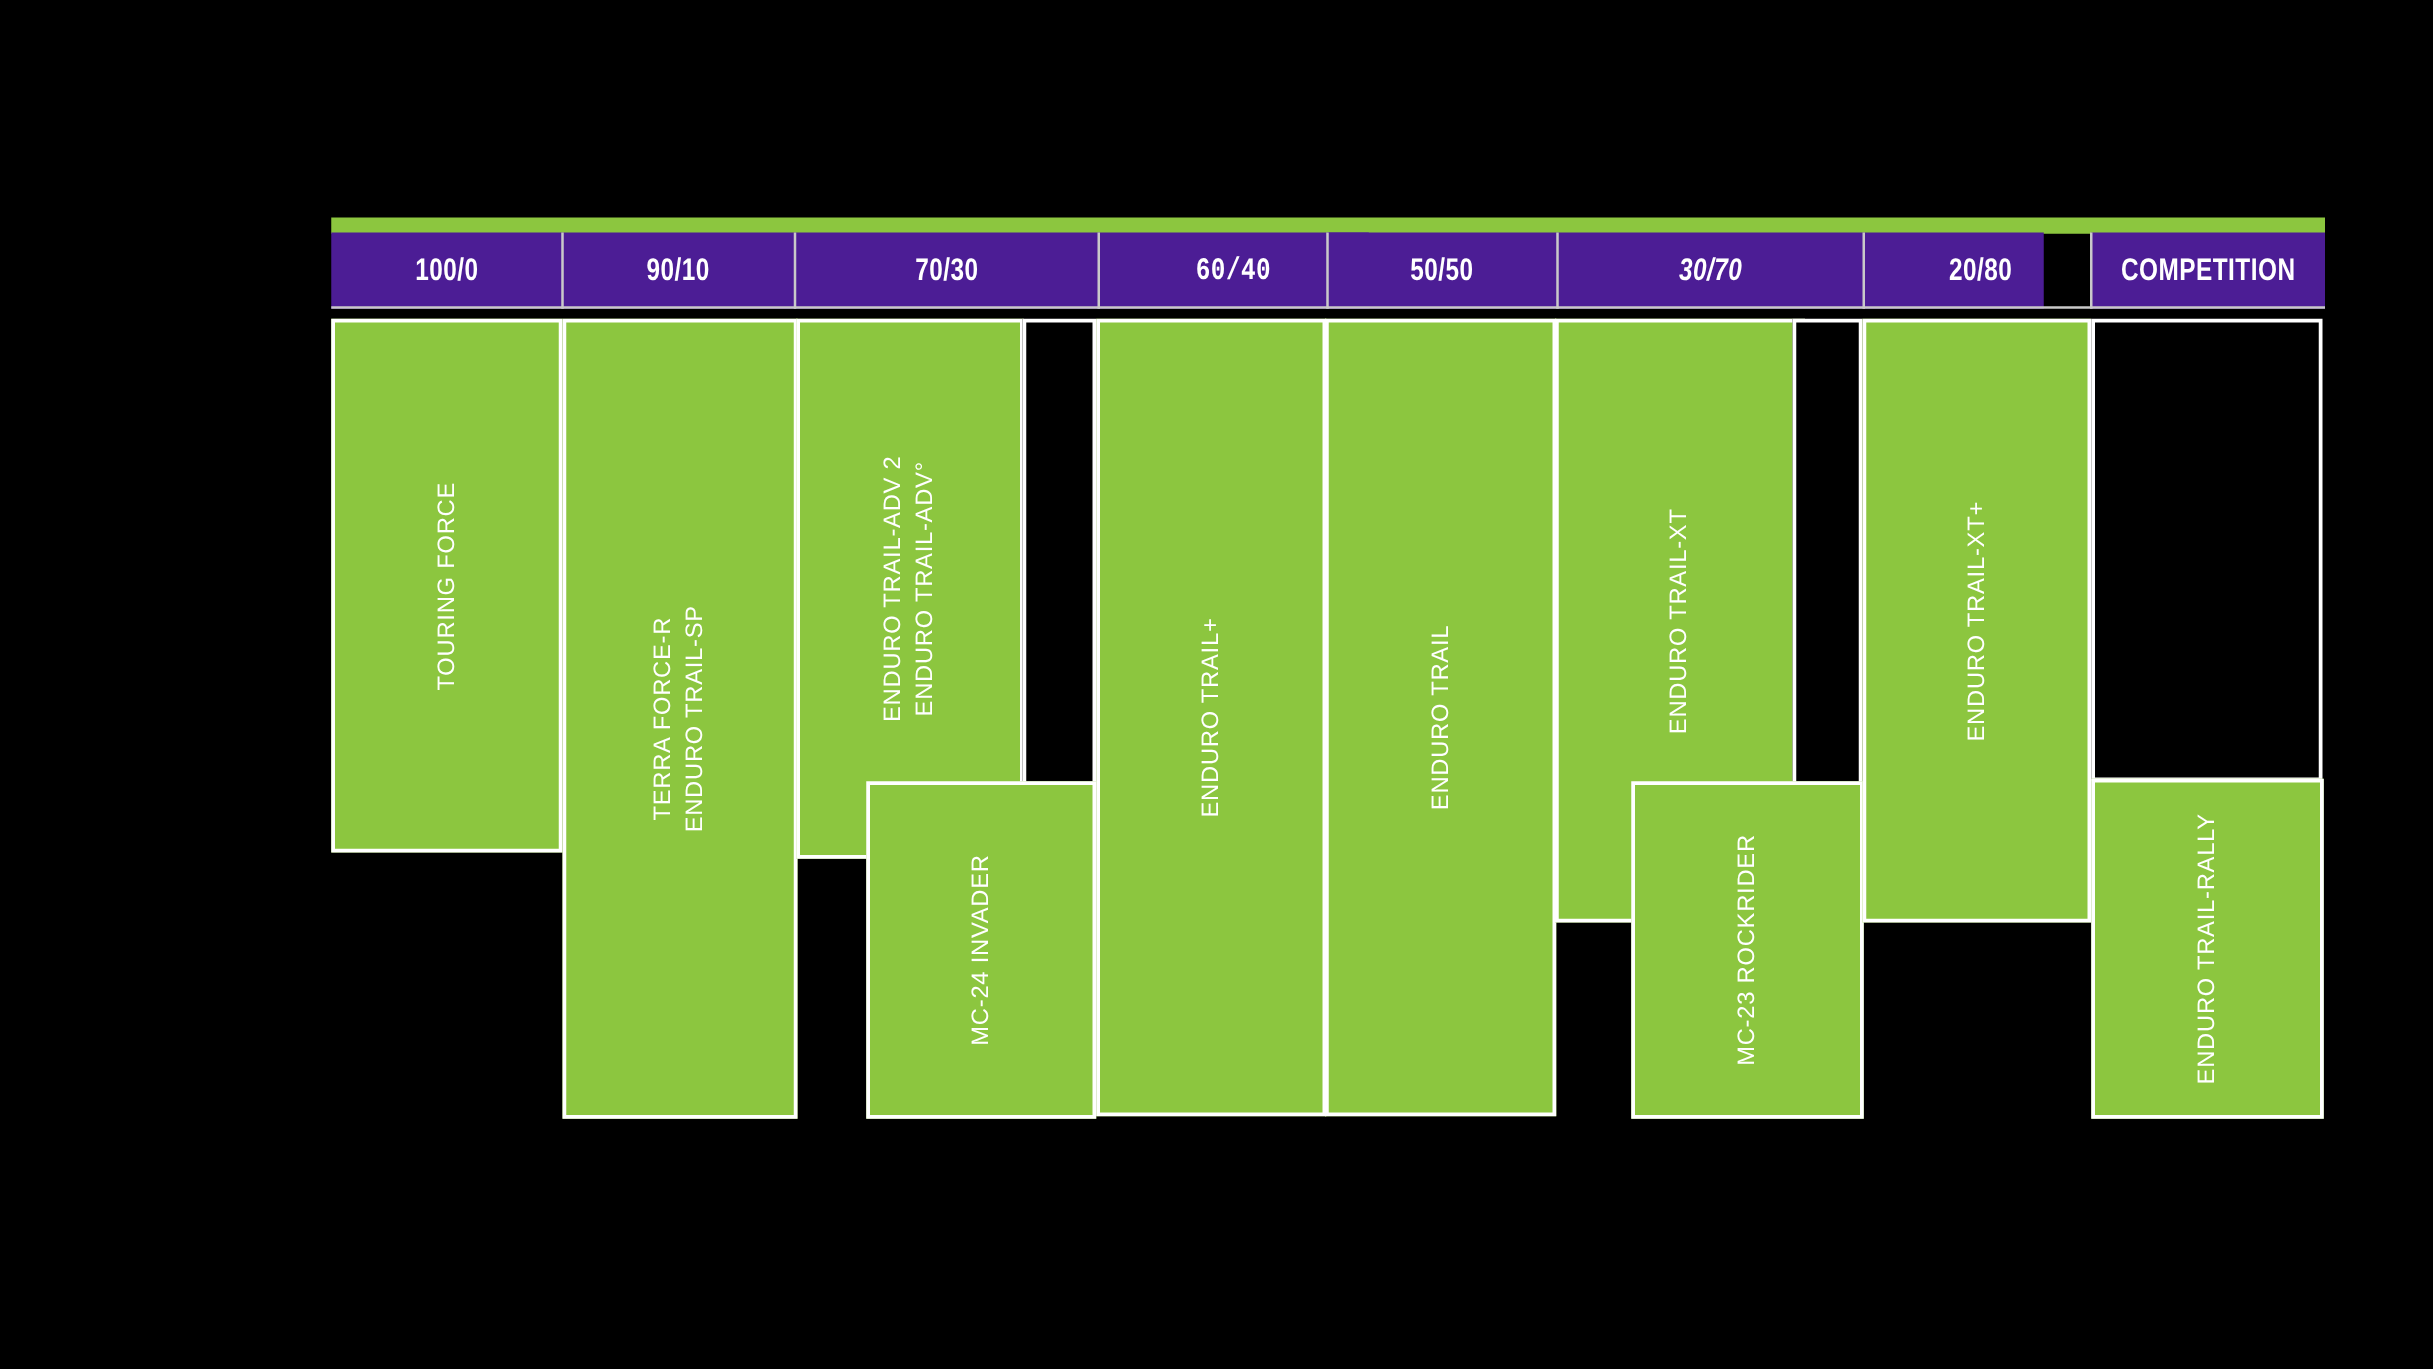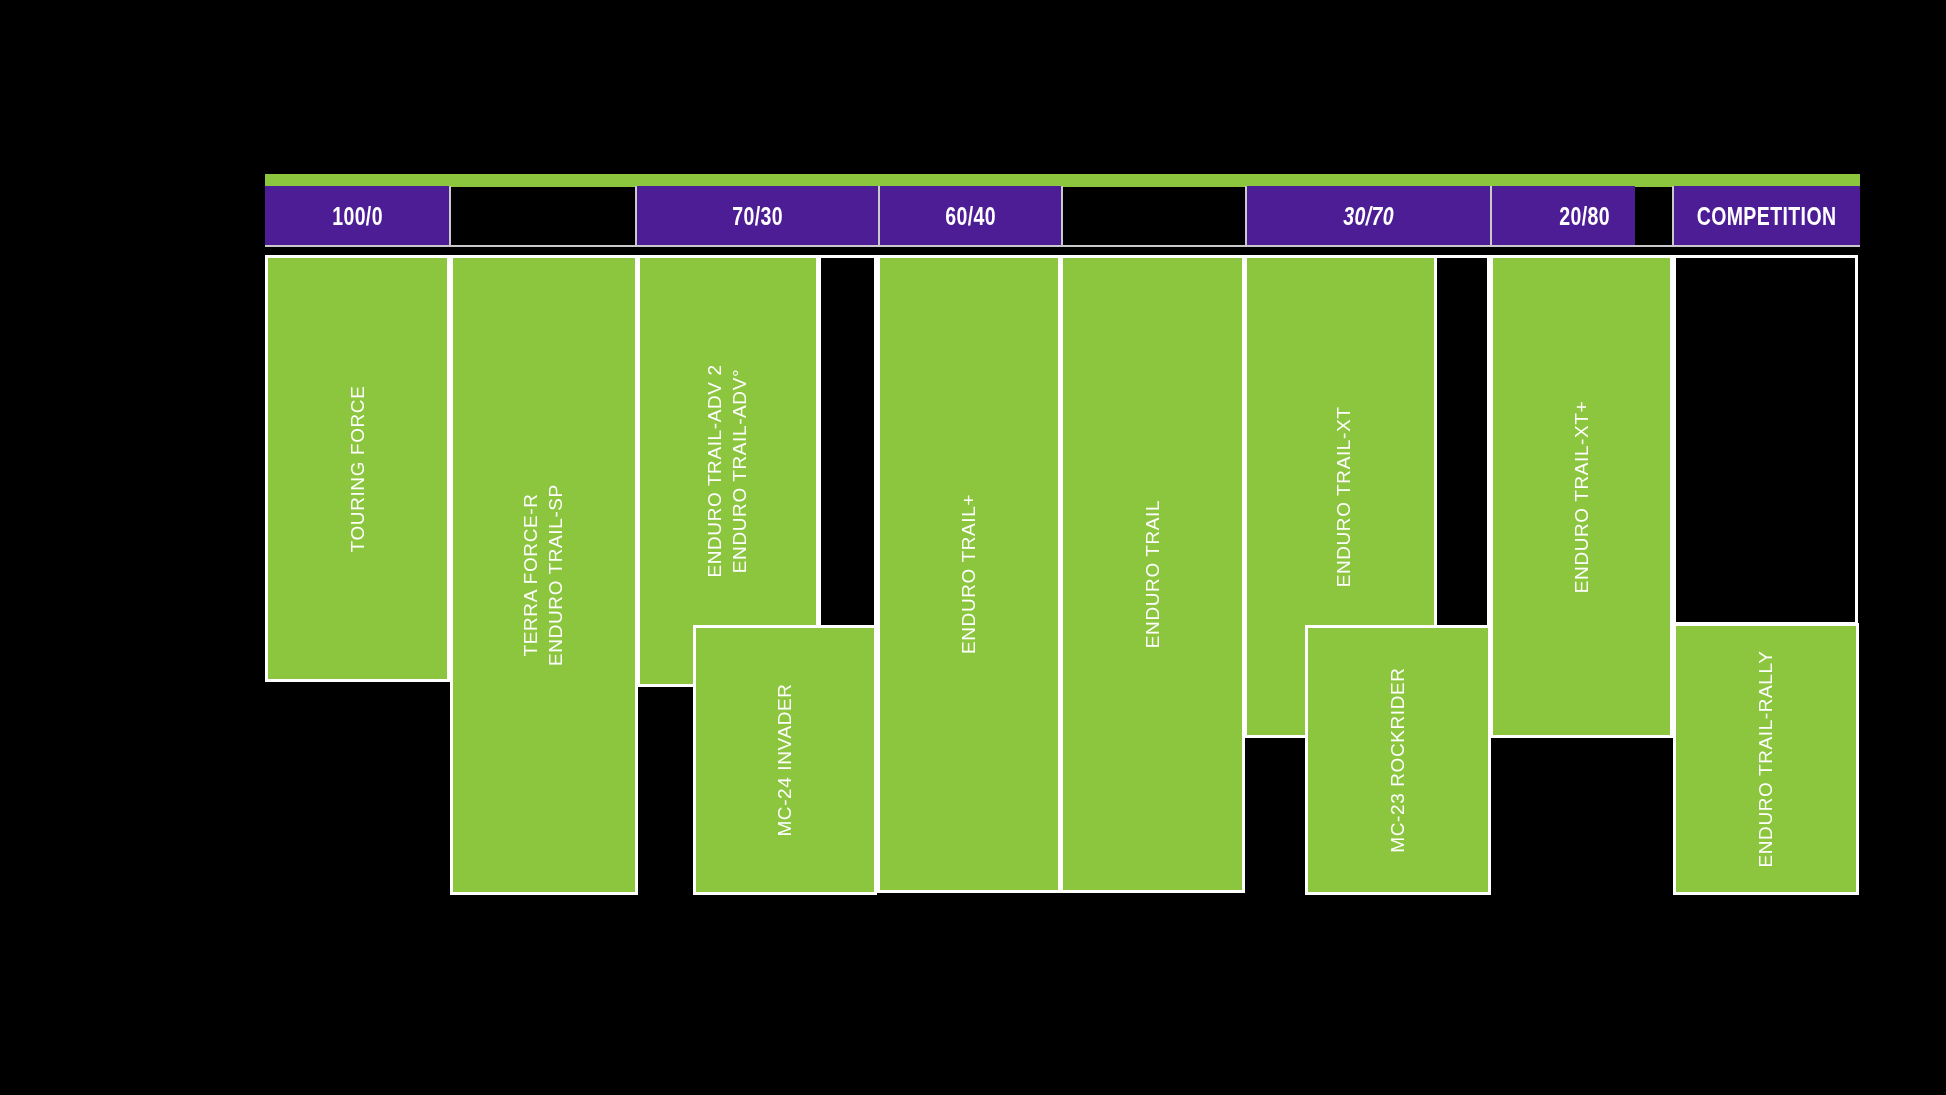--- a/index.html
+++ b/index.html
@@ -41,29 +41,35 @@
 <body>
 
 <div id="stage">
 
   <div class="topband" style="left:265px;top:174px;width:1595px;height:13px;"></div>
 
   <div class="hdr-row" id="hdr-row">
       <div class="hdr-cell" style="left: 0px; width: 185px;">
         <span class="txt">100/0</span>
       </div>
+      <div class="hdr-cell" style="left: 185px; width: 186px;">
+        <span class="txt">90/10</span>
+      </div>
       <div class="vdiv" style="left: 184px;"></div>
       <div class="hdr-cell" style="left: 371px; width: 243px;">
         <span class="txt">70/30</span>
       </div>
       <div class="vdiv" style="left: 370px;"></div>
-      <div class="hdr-cell" style="left: 614px; width: 183px;">
+      <div class="hdr-cell" style="left: 614px; width: 216px; font-family: Liberation Mono, monospace;">
         <span class="txt">60/40</span>
       </div>
       <div class="vdiv" style="left: 613px;"></div>
+      <div class="hdr-cell" style="left: 797px; width: 184px;">
+        <span class="txt">50/50</span>
+      </div>
       <div class="vdiv" style="left: 796px;"></div>
       <div class="hdr-cell" style="left: 981px; width: 245px; font-style: italic;">
         <span class="txt">30/70</span>
       </div>
       <div class="vdiv" style="left: 980px;"></div>
       <div class="hdr-cell" style="left: 1226px; width: 144px; padding-left: 44px;">
         <span class="txt">20/80</span>
       </div>
       <div class="vdiv" style="left: 1225px;"></div>
       <div class="hdr-cell comp" style="left: 1408px; width: 187px;">

